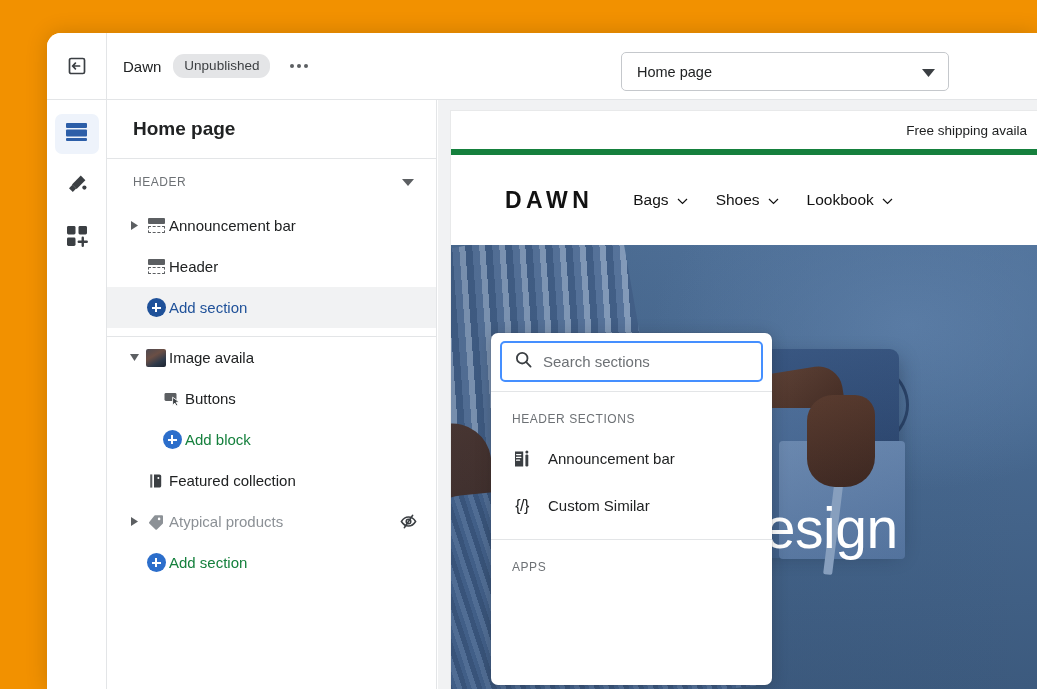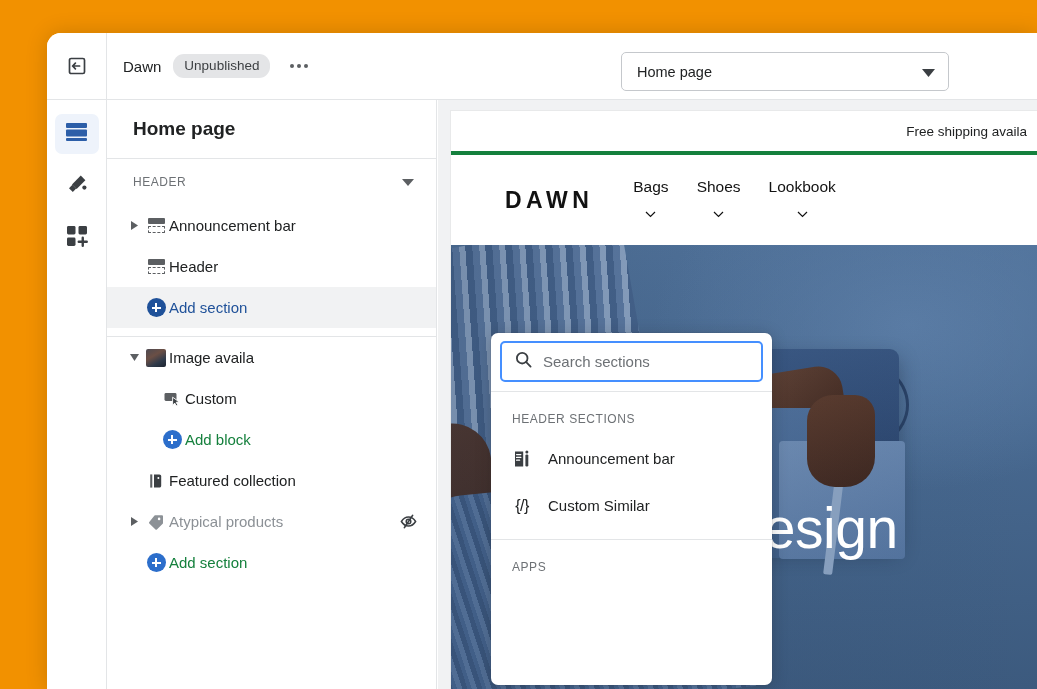--- a/index.html
+++ b/index.html
@@ -161,36 +161,35 @@
   #site {
     position: absolute; left: 13px; top: 11px;
     width: 586px; height: 578px;
     background: #fff; overflow: hidden;
     box-shadow: 0 0 0 1px #e8e9ea;
   }
   #ann-bar {
     height: 44px; display: flex; align-items: center; justify-content: flex-end;
     padding-right: 10px;
     font-size: 13.5px; color: #202223;
-    border-bottom: 4px solid #15803d;
+    border-bottom: 6px solid #15803d;
     overflow: hidden; white-space: nowrap;
   }
   #site-header {
     height: 90px; display: flex; align-items: center;
     padding-left: 54px; gap: 40px;
   }
   #logo {
     font-size: 23px; font-weight: bold; letter-spacing: 4.5px; color: #121212;
   }
   #site-nav { display: flex; align-items: center; gap: 28px; }
   .nav-item {
     display: flex; align-items: center; gap: 8px;
     font-size: 15.5px; color: #121212; cursor: pointer;
     white-space: nowrap;
-    flex-direction: column;
   }
   #hero {
     position: relative; height: 444px; overflow: hidden;
     background: #41658f;
   }
   #hero .photo { position: absolute; inset: 0; }
   #hero .wall {
     position: absolute; inset: 0;
     background:
       radial-gradient(ellipse 70% 60% at 78% 18%, #5b7da6 0%, rgba(91,125,166,0) 62%),
@@ -449,21 +448,21 @@
     </div>
 
 
     <div class="tree-row" style="padding-left:52px">
       <span class="row-icon">
         <svg width="17" height="15" viewBox="0 0 17 15">
           <rect x="0.5" y="2" width="12" height="8" rx="1.4" fill="#5c5f62"></rect>
           <path d="M8.6 6.2v8.2l2.1-2.3 1.5 2.7 1.5-.9-1.5-2.6 3-.4z" fill="#3b3f43" stroke="#fff" stroke-width="0.9"></path>
         </svg>
       </span>
-      <span class="row-label">Custom</span>
+      <span class="row-label">Buttons</span>
     </div>
 
     <div class="tree-row link" style="padding-left:52px">
       <span class="row-icon">
         <span class="circle-plus bright" style="position:relative"></span>
       </span>
       <span class="row-label">Add block</span>
     </div>
 
     <div class="tree-row" style="padding-left:18px">

